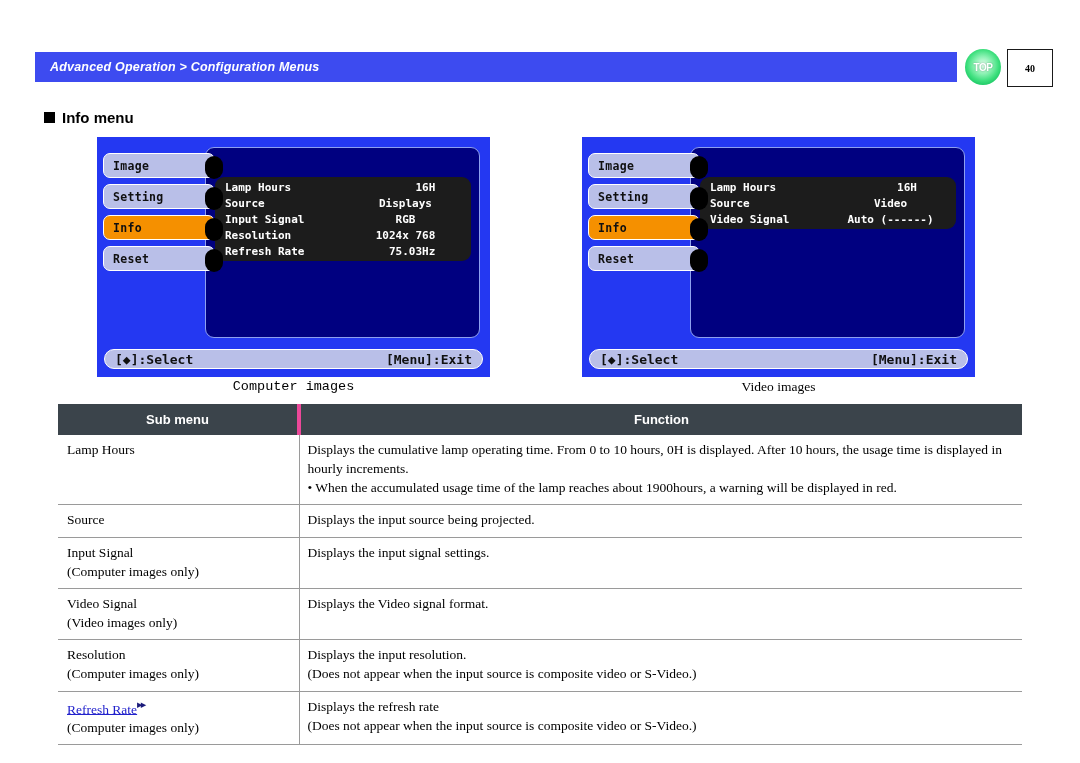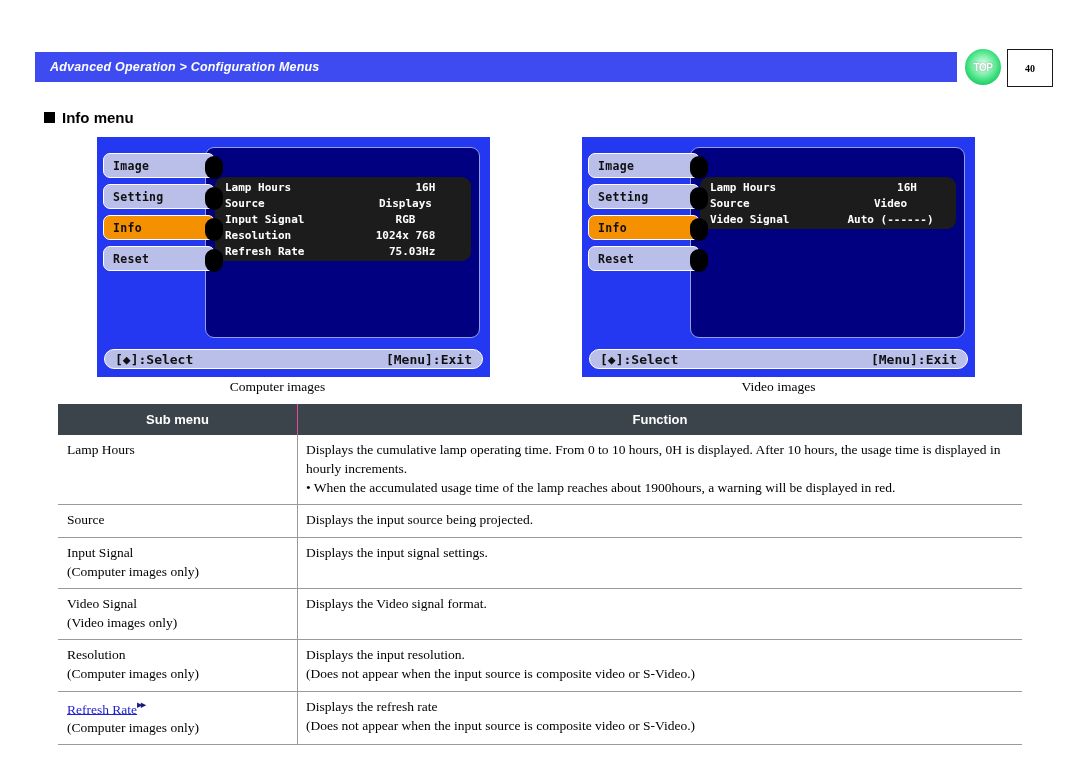--- a/index.html
+++ b/index.html
@@ -223,21 +223,21 @@
 
   .osd-caption {
     position: absolute;
     top: 379px;
     width: 393px;
     text-align: center;
     font-family: "Liberation Serif", serif;
     font-size: 13.5px;
     color: #000000;
   }
-  .osd-caption.left  { left: 81px; }
+  .osd-caption.left  { left: 97px; font-family: Liberation Mono, monospace; }
   .osd-caption.right { left: 582px; }
 
   
   .table-wrap {
     position: absolute;
     left: 58px;
     top: 404px;
     width: 964px;
   }
   table.spec {
@@ -248,21 +248,21 @@
   table.spec th {
     background: #3b444b;
     color: #ffffff;
     font-family: "Liberation Sans", sans-serif;
     font-weight: bold;
     font-size: 13px;
     height: 29px;
     text-align: center;
     border: none;
   }
-  table.spec th.col-sub { width: 237px; border-right: 1px solid #ec4899; }
+  table.spec th.col-sub { width: 237px; border-right: 4px solid #ec4899; }
   table.spec td {
     border-top: 1.5px solid #9a9a9a;
     border-bottom: 1.5px solid #9a9a9a;
     font-family: "Liberation Serif", serif;
     font-size: 13.5px;
     color: #000000;
     vertical-align: top;
     padding: 5px 8px 7px 8px;
     line-height: 1.42;
   }

